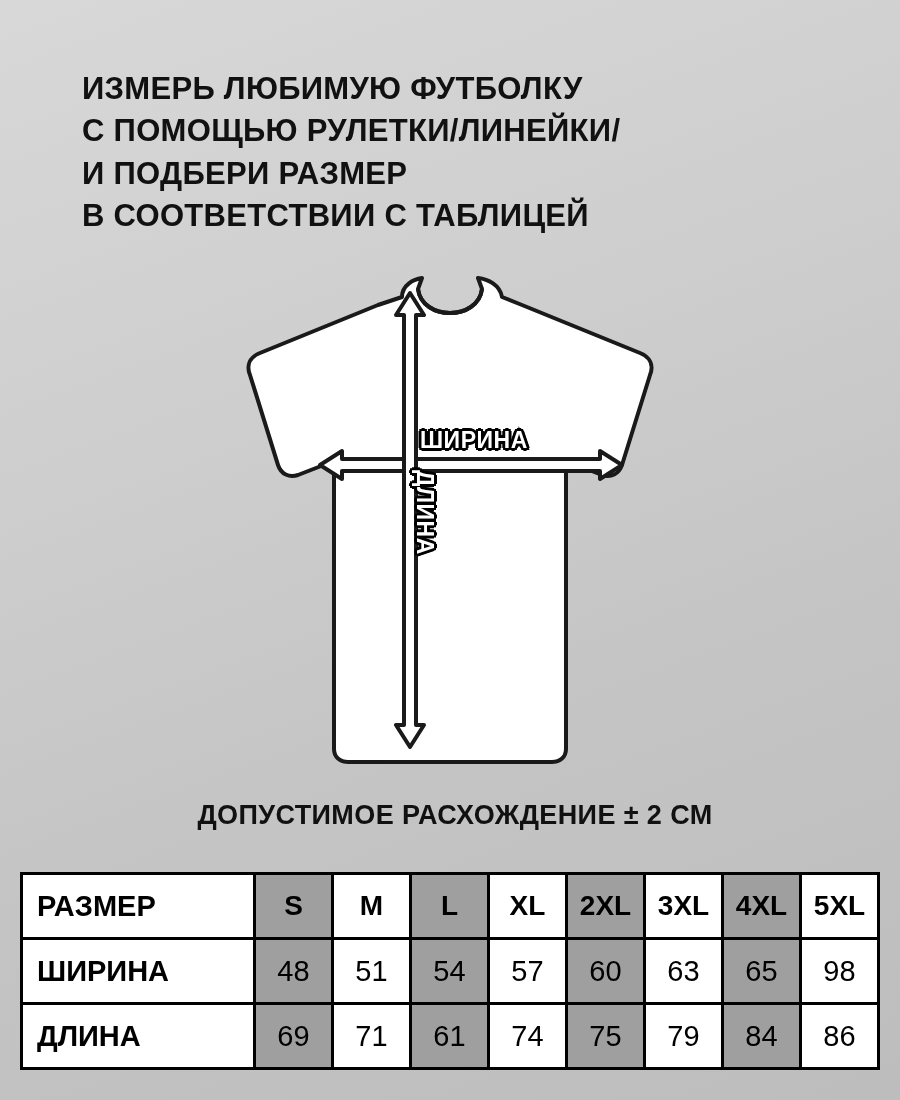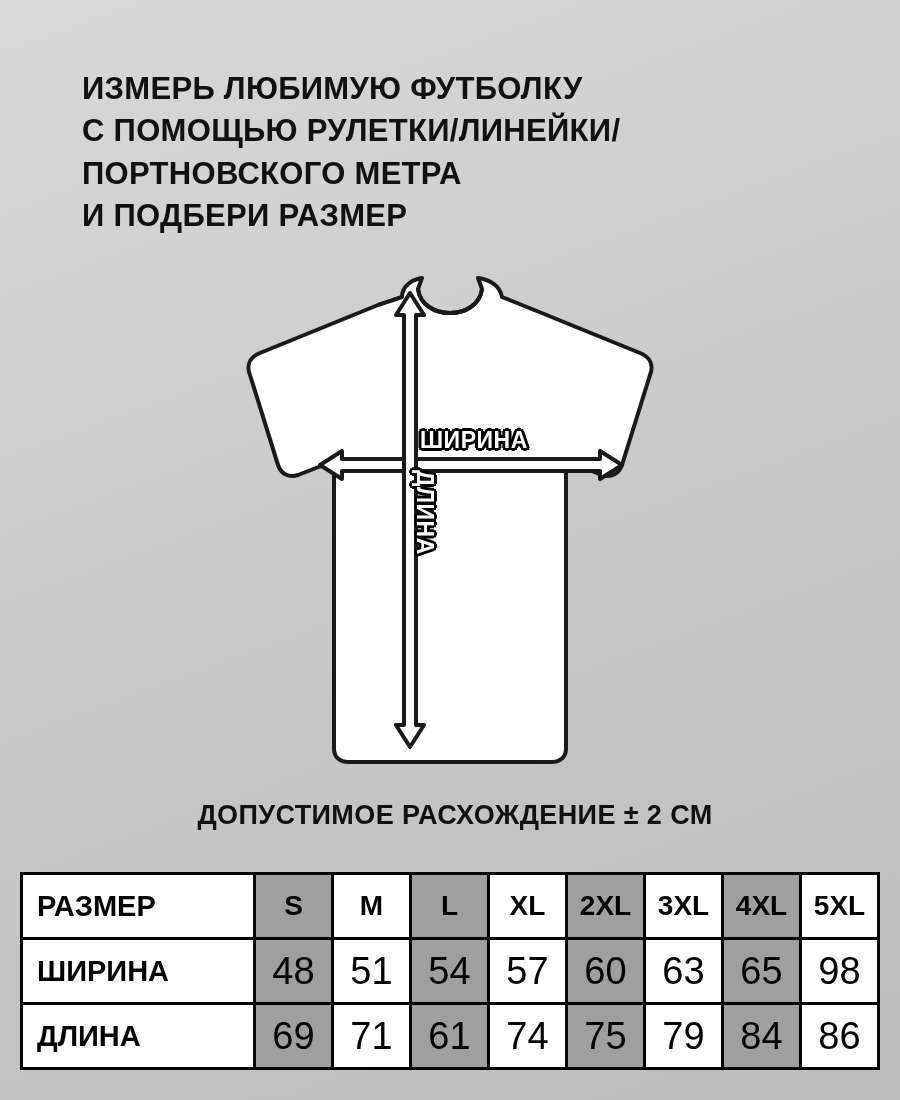--- a/index.html
+++ b/index.html
@@ -104,21 +104,21 @@
   table.size-table {
     border-collapse: collapse;
     width: 860px;
     table-layout: fixed;
   }
   table.size-table td {
     border: 3px solid #000;
     height: 62px;
     text-align: center;
     vertical-align: middle;
-    font-size: 38px;
+    font-size: 29px;
     color: #000;
     background: #ffffff;
     padding: 0;
   }
   table.size-table td.hdr-row {
     font-weight: bold;
     font-size: 28px;
   }
   table.size-table td.rowlabel {
     font-weight: bold;
@@ -135,22 +135,22 @@
   }
 </style>
 </head>
 <body>
 
 <div class="page">
 
   <div class="headline">
     <span class="ln">ИЗМЕРЬ ЛЮБИМУЮ ФУТБОЛКУ</span>
     <span class="ln">С ПОМОЩЬЮ РУЛЕТКИ/ЛИНЕЙКИ/</span>
-    <span class="ln">ПОРТНОВСКОГО МЕТРА</span>
     <span class="ln">И ПОДБЕРИ РАЗМЕР</span>
+    <span class="ln">В СООТВЕТСТВИИ С ТАБЛИЦЕЙ</span>
   </div>
 
   <div class="shirt-wrap">
     <svg width="560" height="500" viewBox="0 0 560 500">
 
       <path d="M232 22
                C 232 10, 244 4, 252 3
                L 248 14
                C 252 46, 308 46, 312 14
                L 308 3

